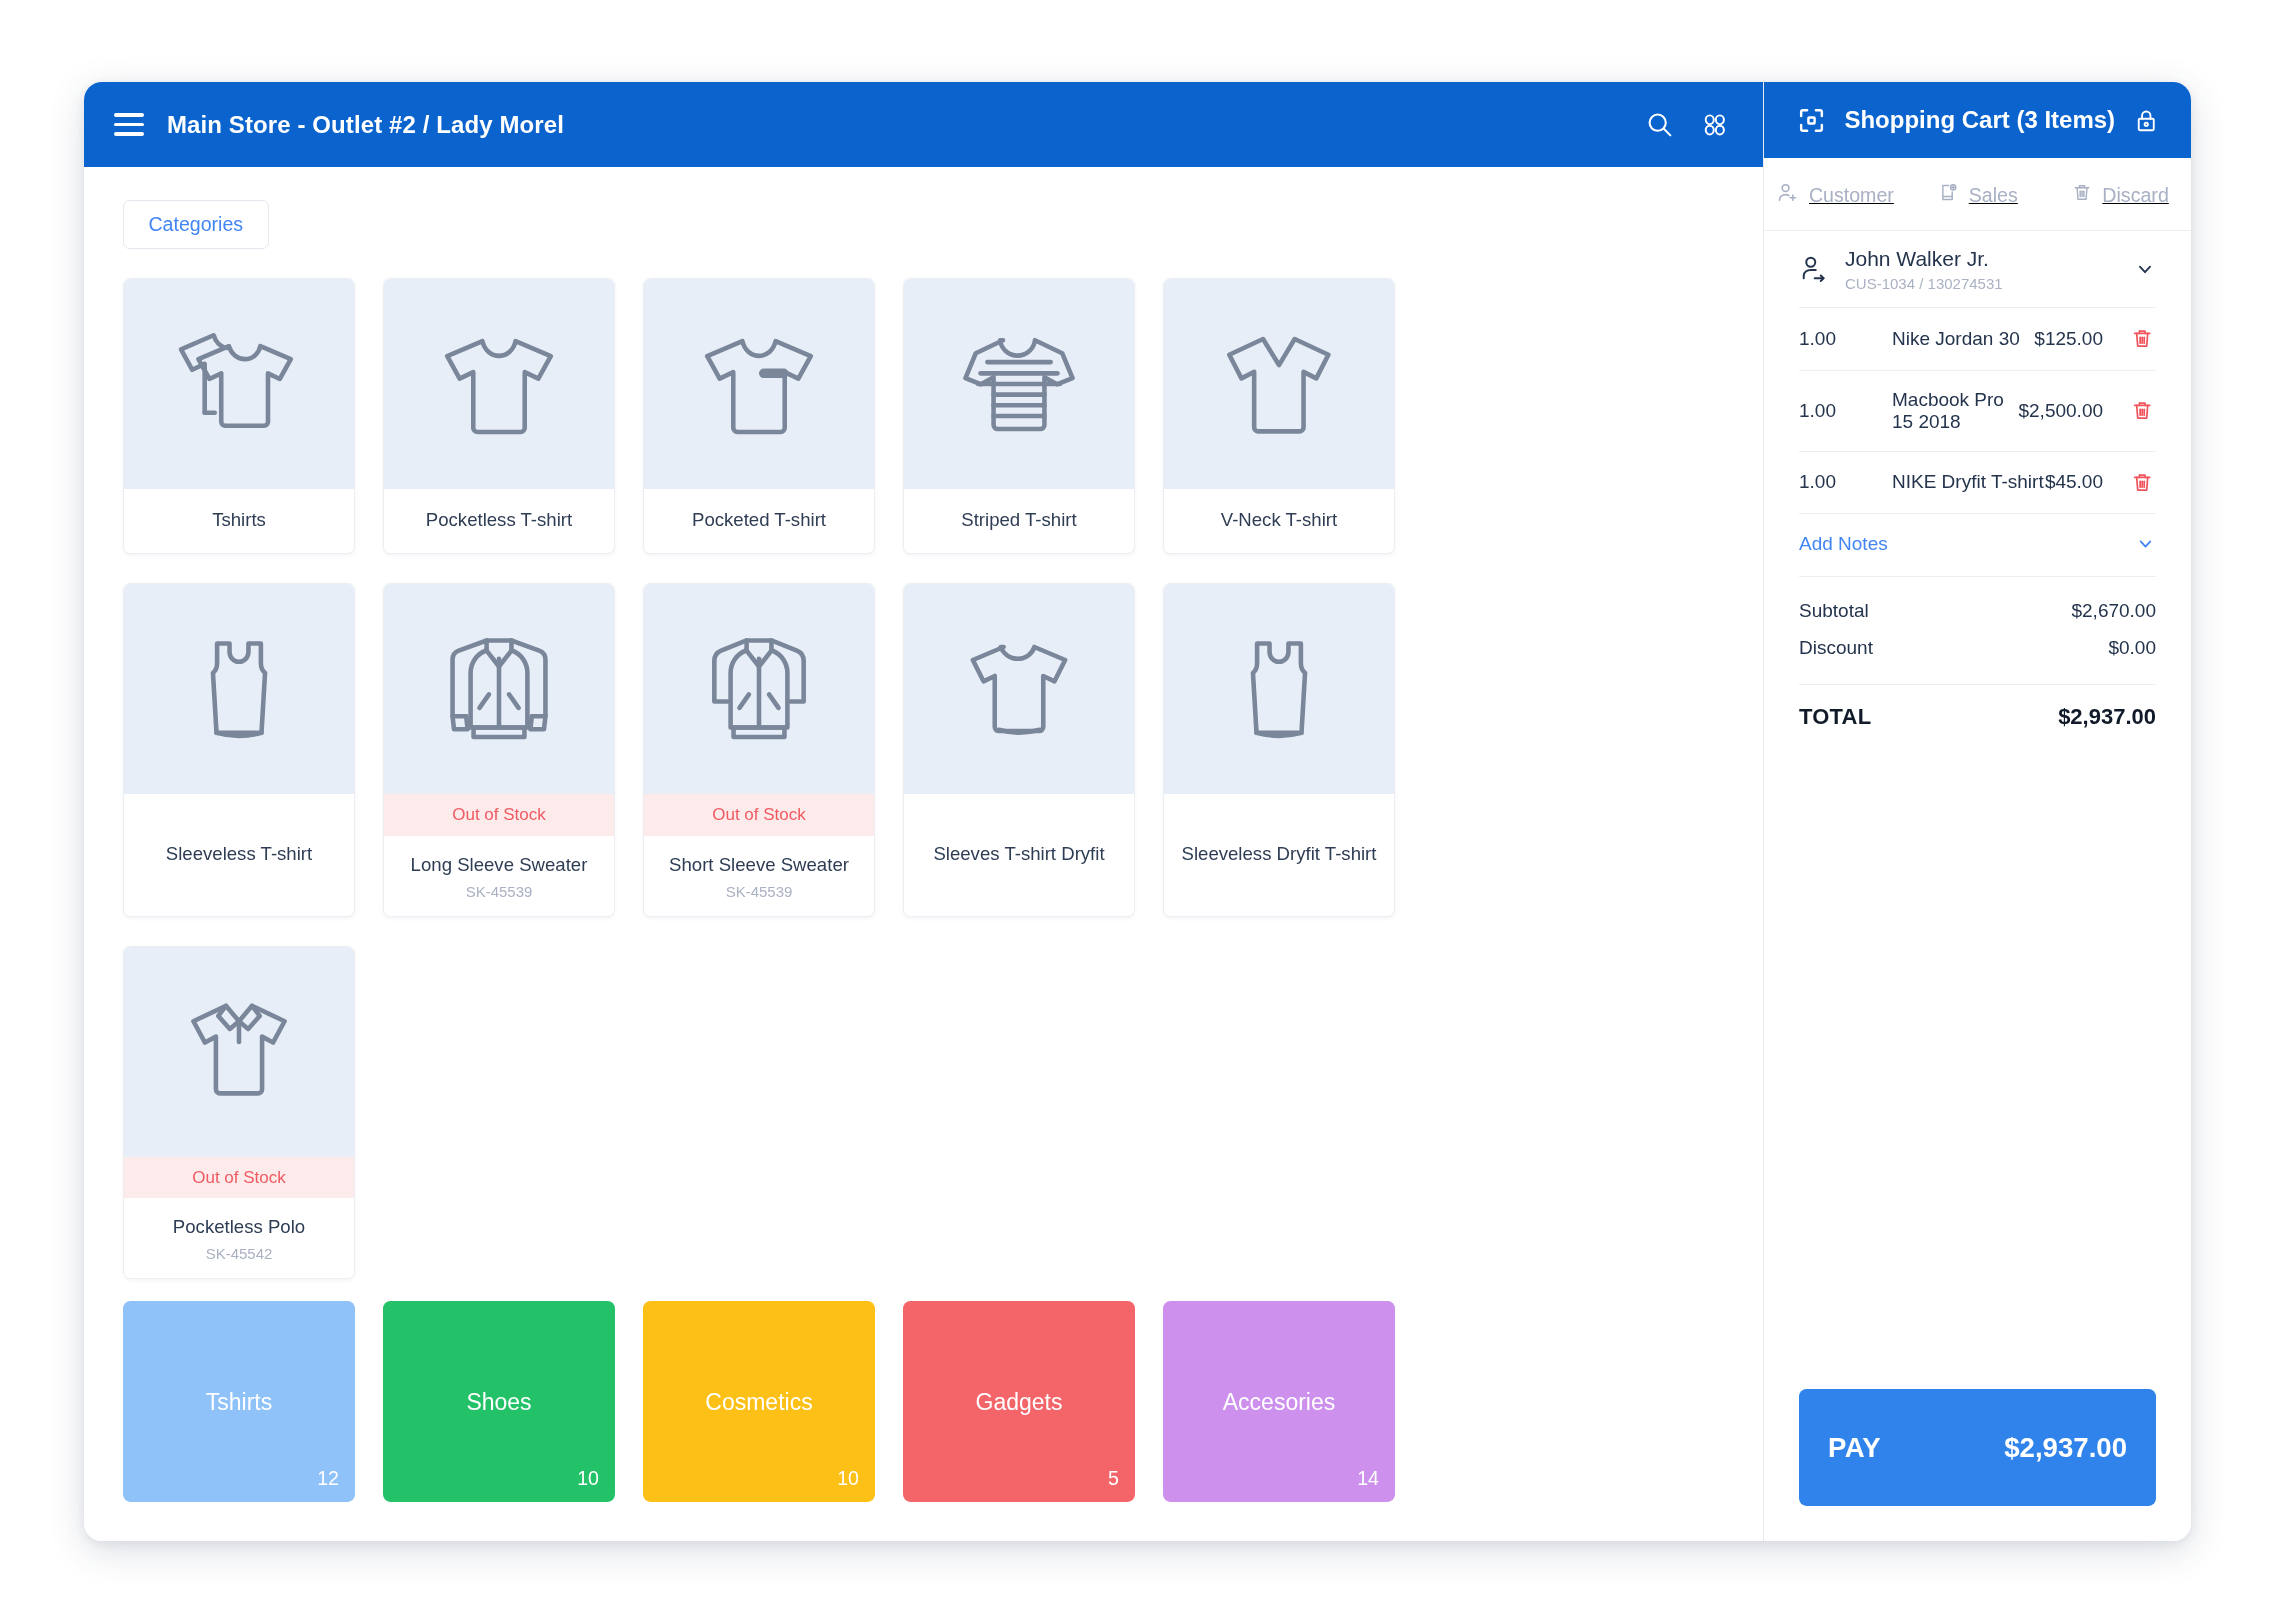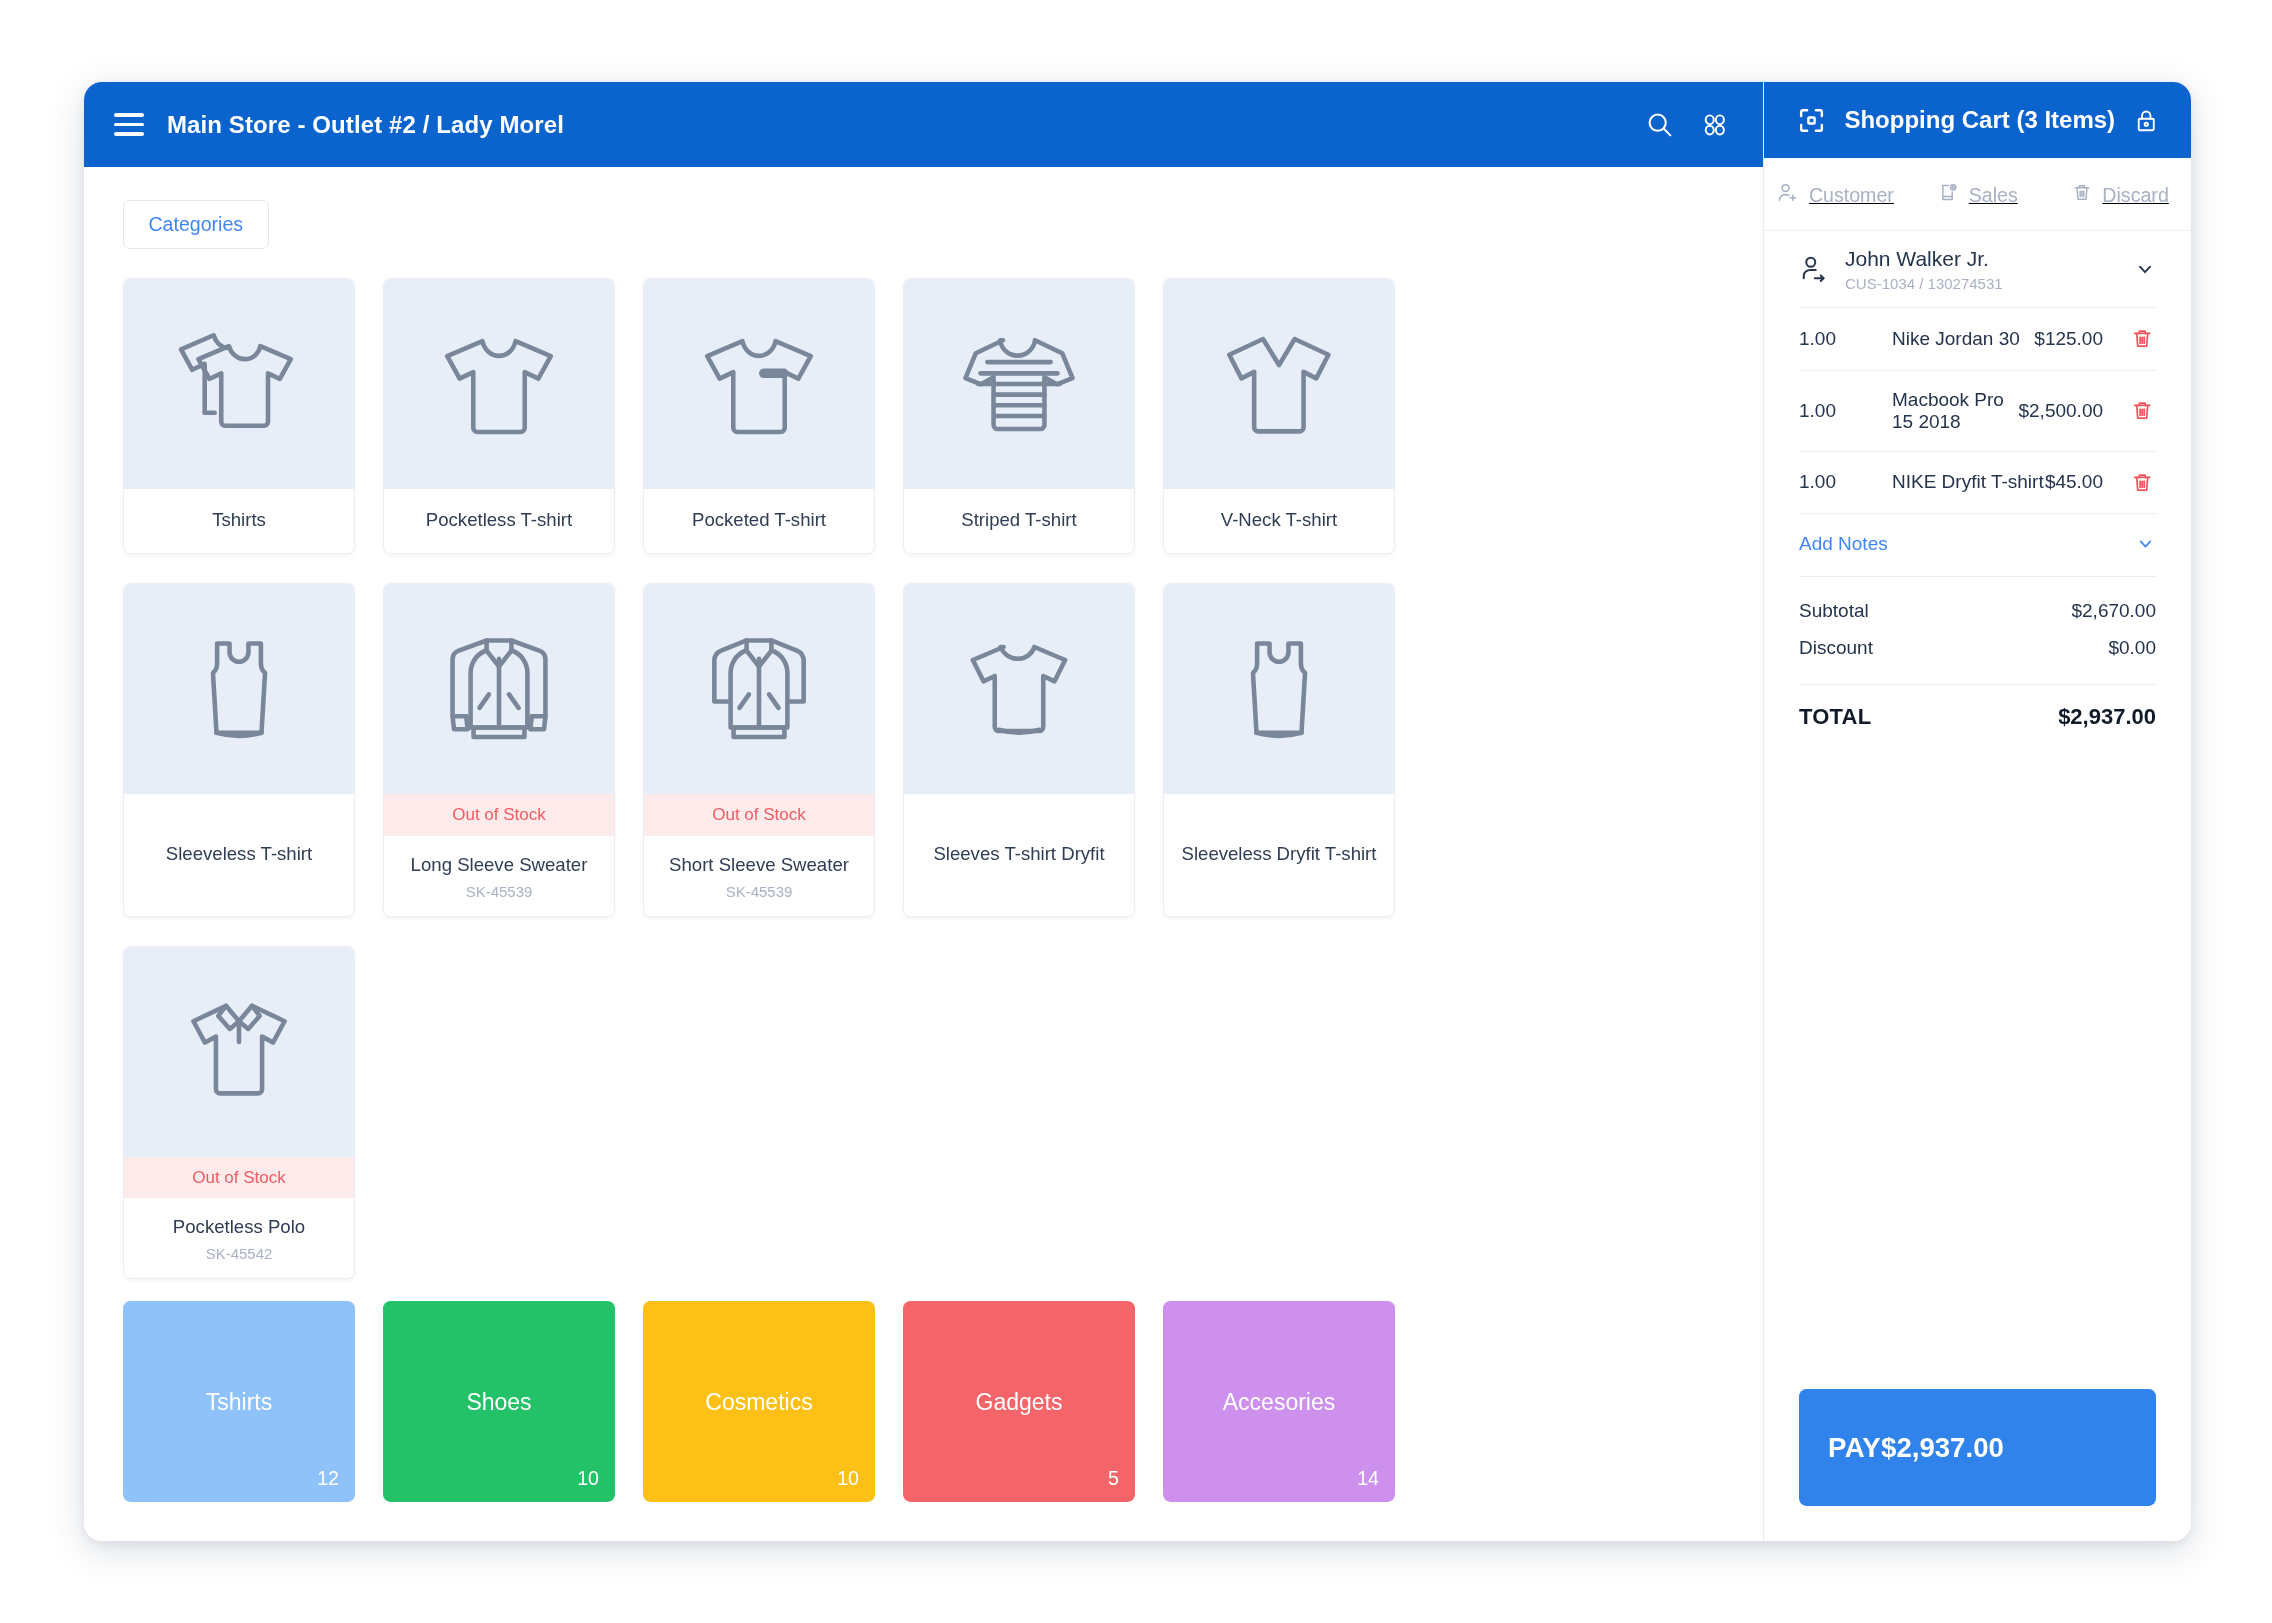--- a/index.html
+++ b/index.html
@@ -179,21 +179,21 @@
   .total-line .tl-value { font-size: 19px; color:#24344d; }
   .grand-wrap { border-top: 1.6px solid #eceef3; margin-top: 11.7px; padding-top: 19px; padding-bottom: 7.4px; }
   .grand { display:flex; justify-content:space-between; align-items:center; }
   .grand .g-label { font-size: 22px; font-weight: 700; color:#111a28; letter-spacing:0.2px; }
   .grand .g-value { font-size: 22px; font-weight: 700; color:#111a28; }
 
   .pay-wrap { padding: 0 35px 35px; }
   .pay-btn {
     width: 100%; height: 117px;
     background: #3083ea; border: none; border-radius: 7.4px;
-    display:flex; align-items:center; justify-content:flex-start;
+    display:flex; align-items:center; justify-content:space-between;
     padding: 0 29px; cursor:pointer;
     color:#fff;
   }
   .pay-label { font-size: 27.6px; font-weight: 700; letter-spacing: 0.3px; }
   .pay-amount { font-size: 27.6px; font-weight: 700; }
 </style>
 </head>
 <body>
 
 <div class="app-window">

